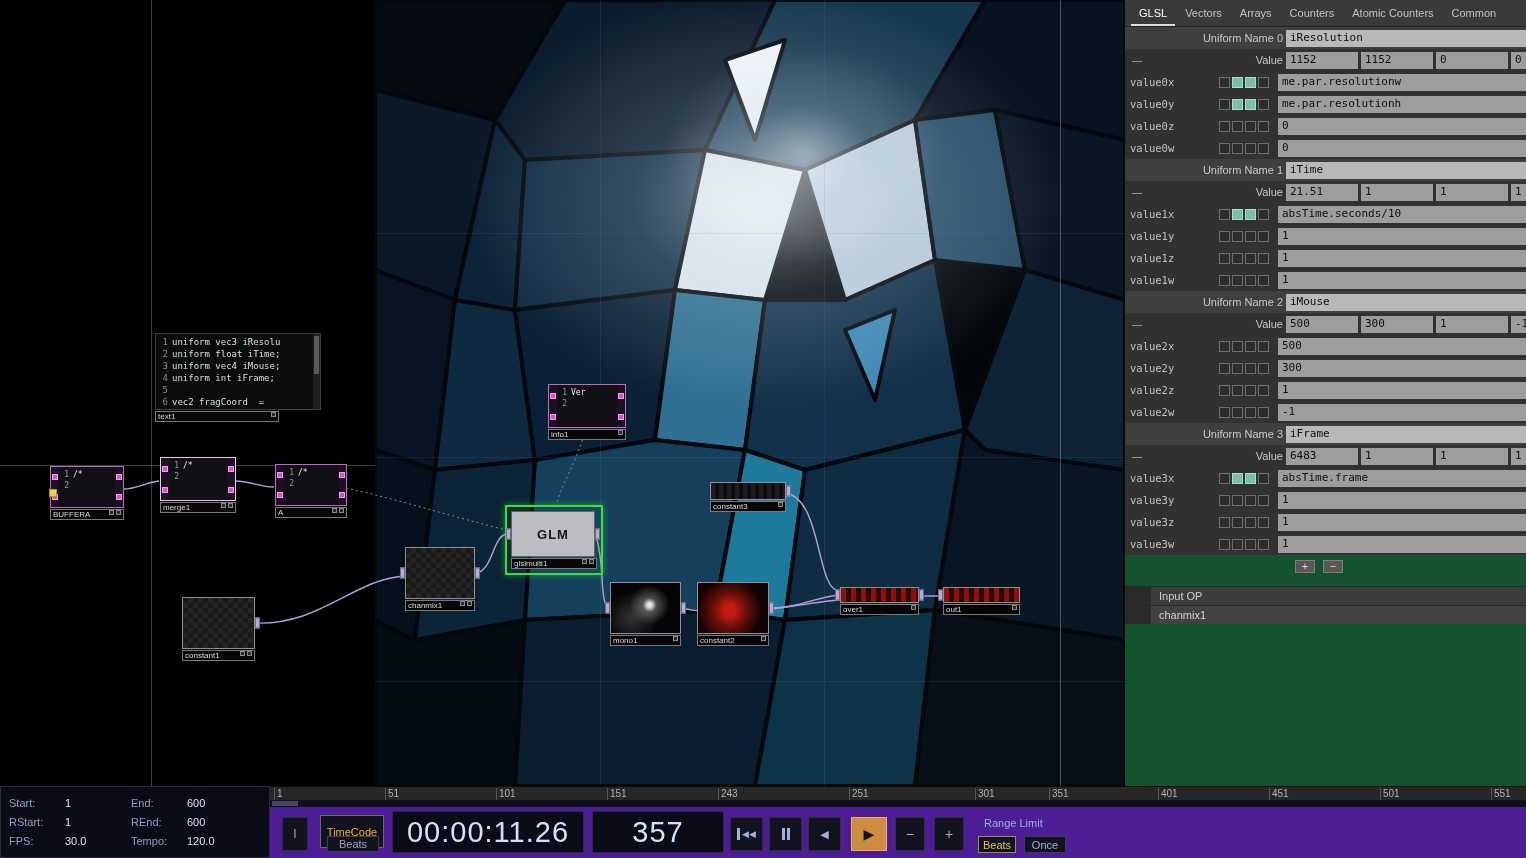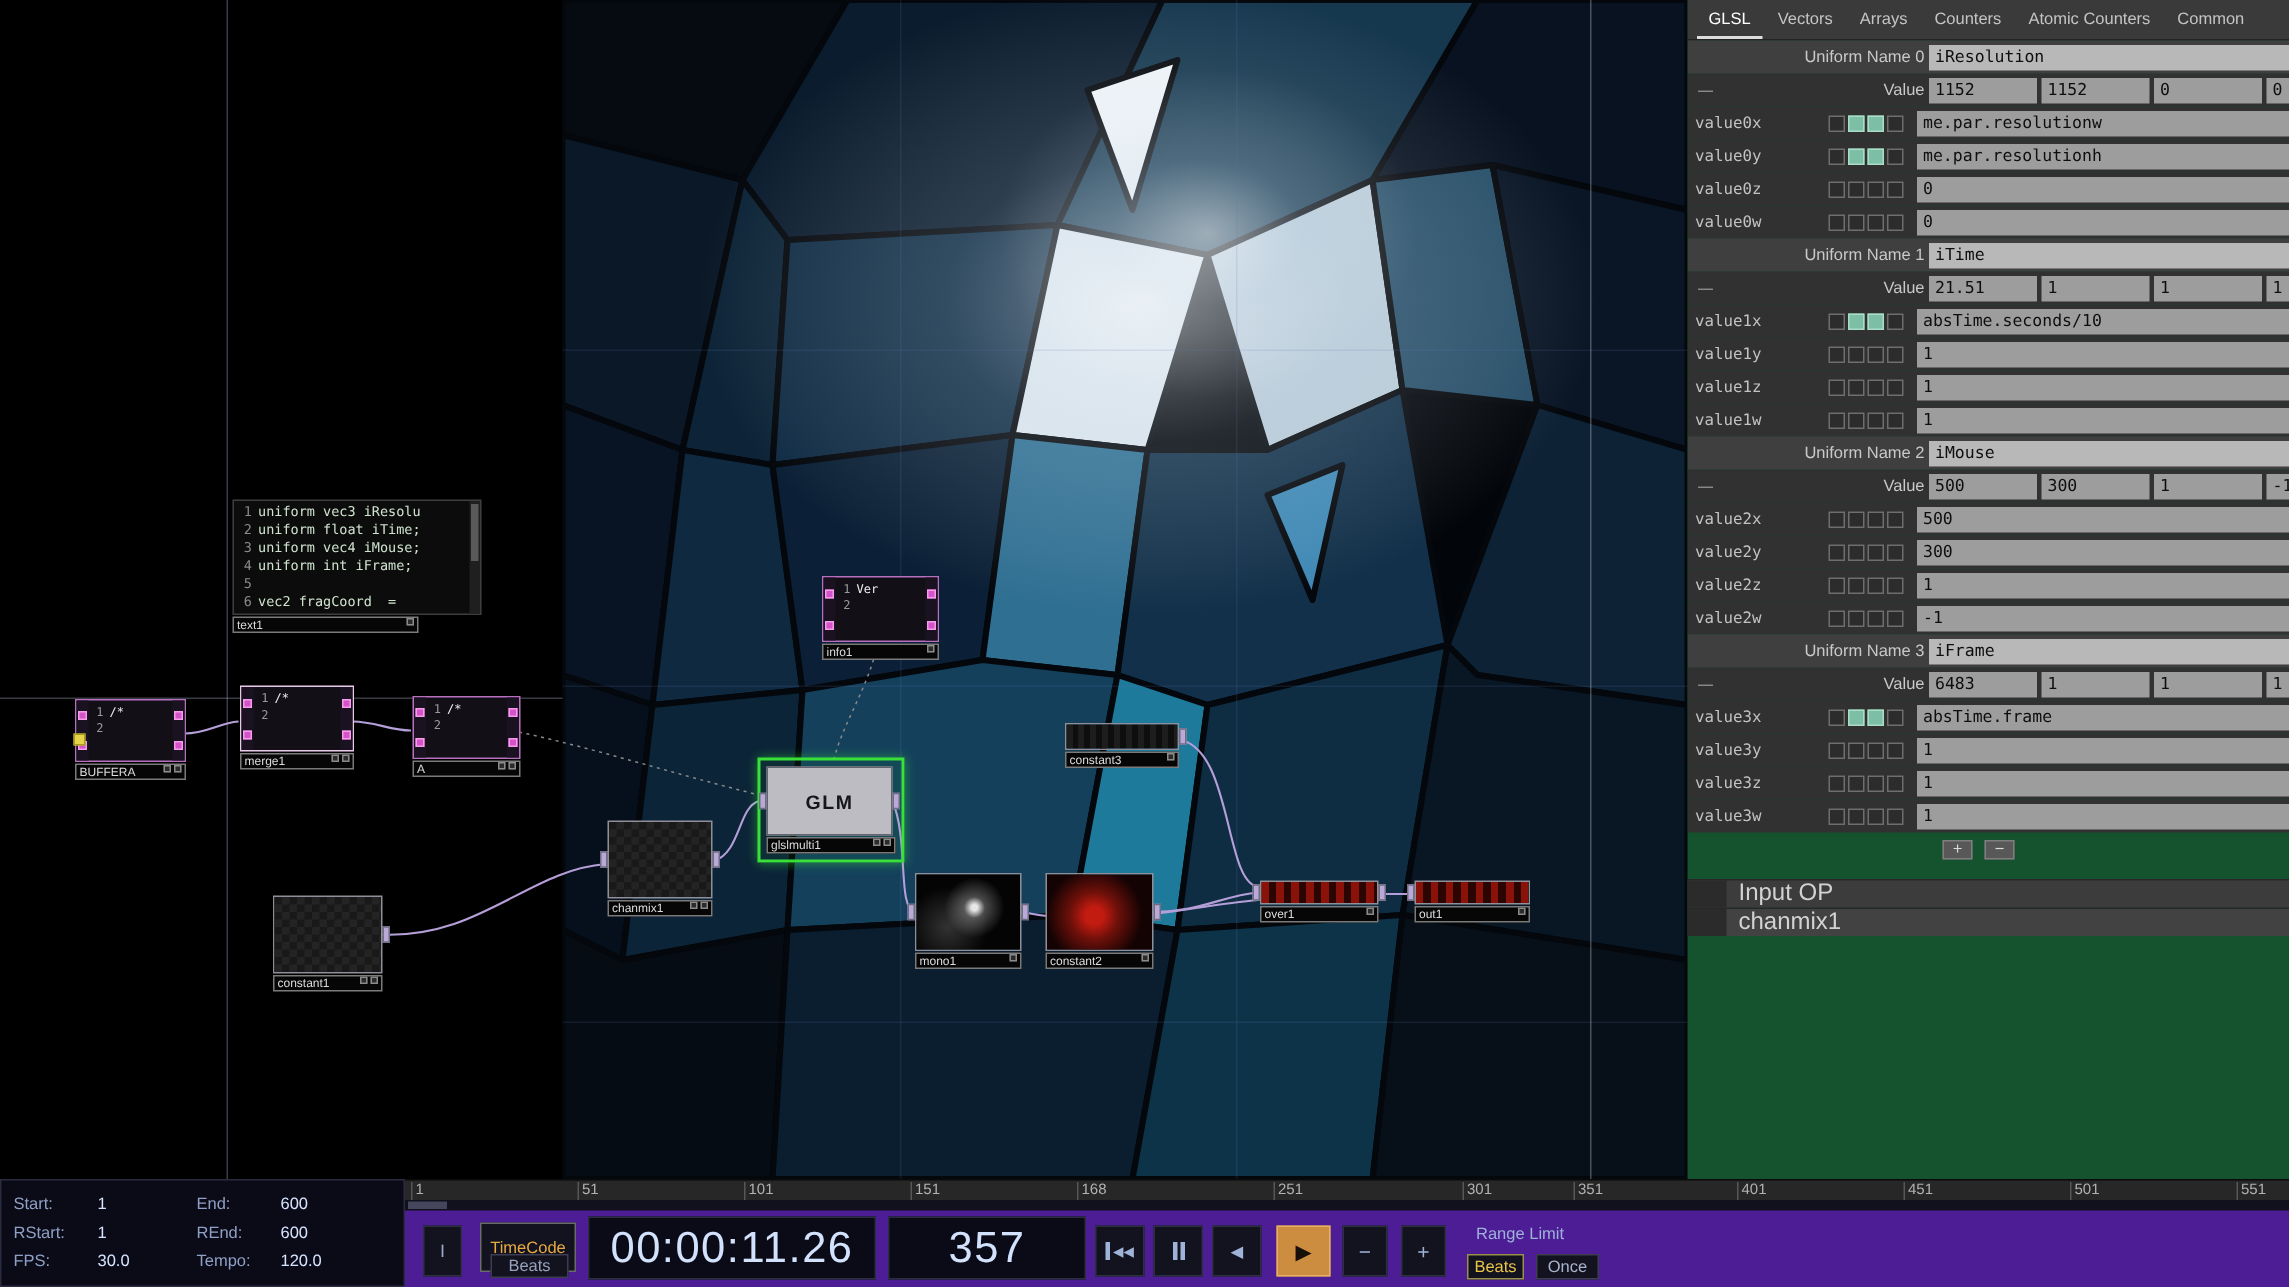--- a/index.html
+++ b/index.html
@@ -88,21 +88,21 @@
 .fld.main{flex:1;font-family:"DejaVu Sans Mono",monospace}
 .t-header .fld.main{background:#b8b8b8}
 .fld.v{flex:0 0 72px;font-family:"DejaVu Sans Mono",monospace}
 .pmrow{display:flex;gap:8px;padding:5px 0 0 170px}
 .pmbtn{width:20px;height:13px;background:#585858;border:1px solid #7f7f7f;color:#dadada;font-size:11px;line-height:10px;text-align:center}
 .iosec{margin-top:13px}
 .iorow{display:flex;height:19px;align-items:center;border-top:1px solid #282828}
 .iorow .gut{flex:0 0 26px;height:100%;background:#2b2b2b}
 .iorow.hdr{background:#3c3c3c}
 .iorow.val{background:#424242}
-.iorow span.t{padding-left:8px;font-size:16px;color:#d2d2d2}
+.iorow span.t{padding-left:8px;font-size:11px;color:#d2d2d2}
 
 
 .ruler{position:absolute;left:0;top:786px;width:1526px;height:14px;background:#272727;border-top:1px solid #0b0b0b;z-index:8}
 .tick{position:absolute;top:1px;font-size:10px;color:#b2b2b2}
 .tick::before{content:"";position:absolute;left:-3px;top:0;width:1px;height:12px;background:#575757}
 
 
 .bottombar{position:absolute;left:0;top:800px;width:1526px;height:58px;background:#4c1d95;z-index:9}
 .binfo{position:absolute;left:0;top:-14px;width:270px;height:72px;background:#0b0b17;border:1px solid #2b2b40;padding:7px 8px 0;z-index:11}
 .irow{display:grid;grid-template-columns:56px 66px 56px 62px;font-size:11px;line-height:19px}
@@ -769,21 +769,21 @@
         </div>
     </div>
   </div>
 
   <div class="ruler">
 
   <span class="tick" style="left: 277px;">1</span>
       <span class="tick" style="left: 388px;">51</span>
       <span class="tick" style="left: 499px;">101</span>
       <span class="tick" style="left: 610px;">151</span>
-      <span class="tick" style="left: 721px;">168</span>
+      <span class="tick" style="left: 721px;">243</span>
       <span class="tick" style="left: 832px; margin-left: 20px;">251</span>
       <span class="tick" style="left: 978px;">301</span>
       <span class="tick" style="left: 1052px;">351</span>
       <span class="tick" style="left: 1161px;">401</span>
       <span class="tick" style="left: 1272px;">451</span>
       <span class="tick" style="left: 1383px;">501</span>
       <span class="tick" style="left: 1494px;">551</span>
     </div>
 
   <div class="bottombar">

